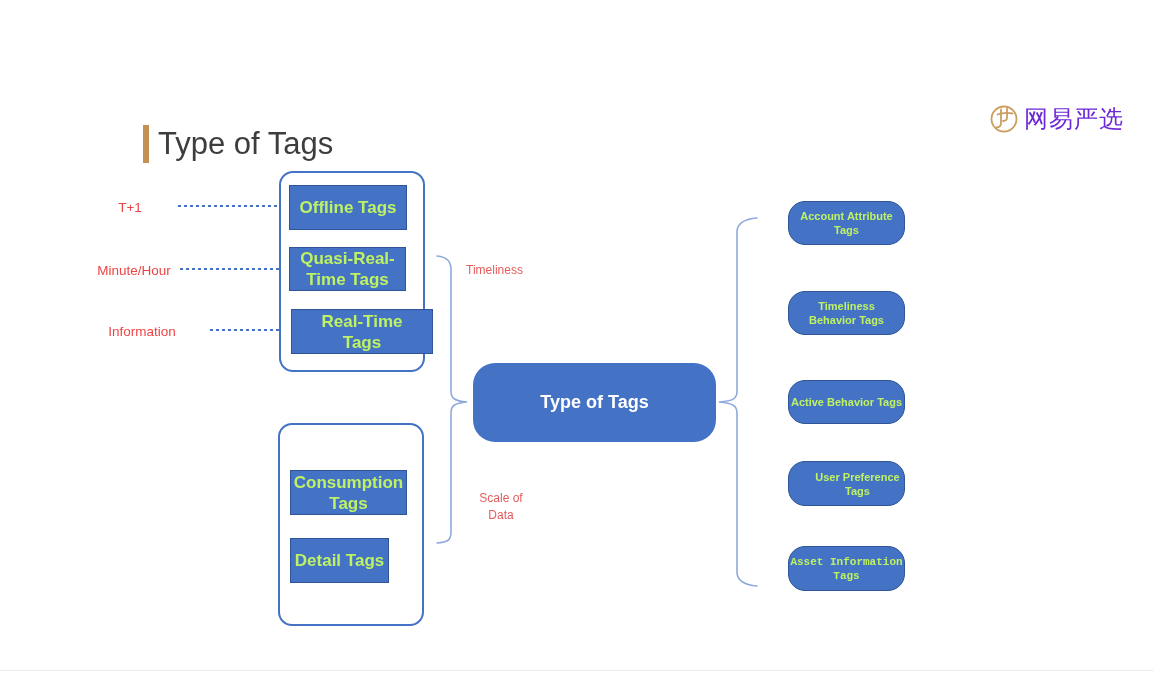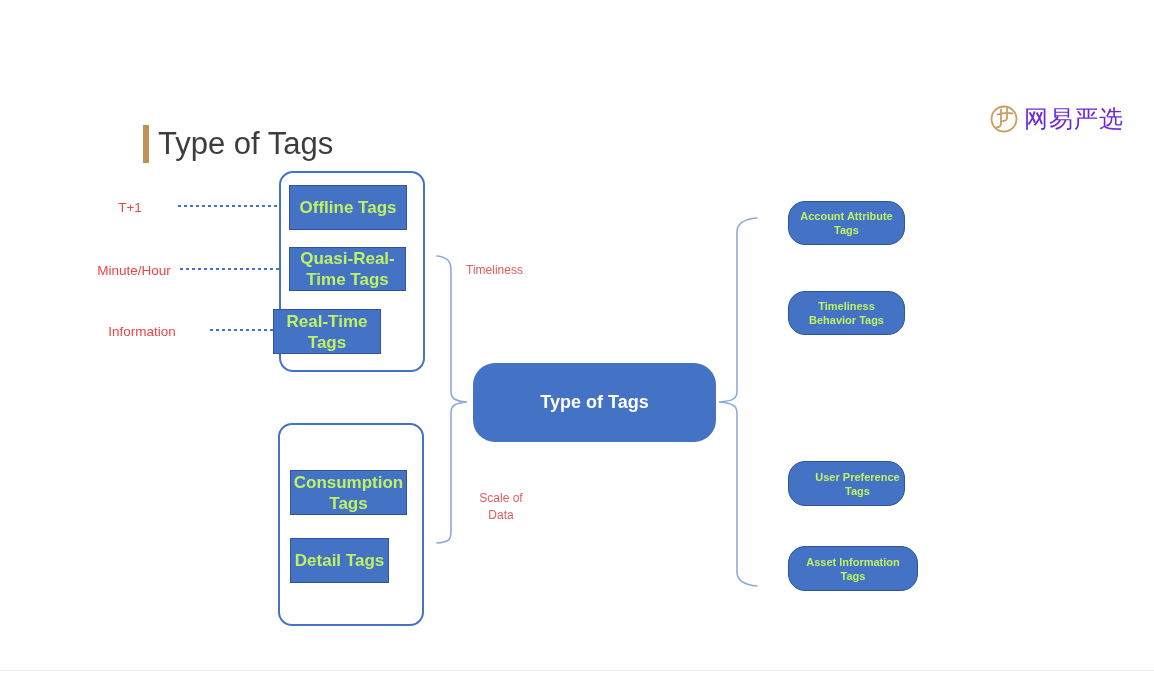--- a/index.html
+++ b/index.html
@@ -74,21 +74,21 @@
 
   <div class="abs group-box" style="left:279px;top:171px;width:146px;height:201px;"></div>
   <div class="abs node node-lg" style="left:289px;top:185px;width:118px;height:45px;">
     <span class="l">Offline Tags</span>
     <span class="l"></span>
   </div>
   <div class="abs node node-lg" style="left:289px;top:247px;width:117px;height:44px;">
     <span class="l">Quasi-Real-</span>
     <span class="l">Time Tags</span>
   </div>
-  <div class="abs node node-lg" style="left:273px;top:309px;width:108px;height:45px;">
+  <div class="abs node node-lg" style="left:291px;top:309px;width:142px;height:45px;">
     <span class="l">Real-Time</span>
     <span class="l">Tags</span>
   </div>
 
   <div class="abs group-box" style="left:278px;top:423px;width:146px;height:203px;"></div>
   <div class="abs node node-lg" style="left:290px;top:470px;width:117px;height:45px;">
     <span class="l">Consumption</span>
     <span class="l">Tags</span>
   </div>
   <div class="abs node node-lg" style="left:290px;top:538px;width:99px;height:45px;">
@@ -112,23 +112,27 @@
   </div>
 
   <div class="abs node node-sm" style="left:788px;top:201px;width:117px;height:44px;">
     <span class="l">Account Attribute</span>
     <span class="l">Tags</span>
   </div>
   <div class="abs node node-sm" style="left:788px;top:291px;width:117px;height:44px;">
     <span class="l">Timeliness</span>
     <span class="l">Behavior Tags</span>
   </div>
+  <div class="abs node node-sm" style="left:788px;top:380px;width:117px;height:44px;">
+    <span class="l">Active Behavior Tags</span>
+    <span class="l"></span>
+  </div>
   <div class="abs node node-sm" style="left:788px;top:461px;width:117px;height:45px;padding-left:22px;">
     <span class="l">User Preference Tags</span>
     <span class="l"></span>
   </div>
-  <div class="abs node node-sm" style="left:788px;top:546px;width:130px;height:45px;">
+  <div class="abs node node-sm" style="left:788px;top:546px;width:117px;height:45px;font-family:Liberation Mono, monospace;">
     <span class="l">Asset Information</span>
     <span class="l">Tags</span>
   </div>
 
   <div class="abs bottom-rule" style="left:0;top:670px;width:1154px;"></div>
 </div>
 
 </body></html>

